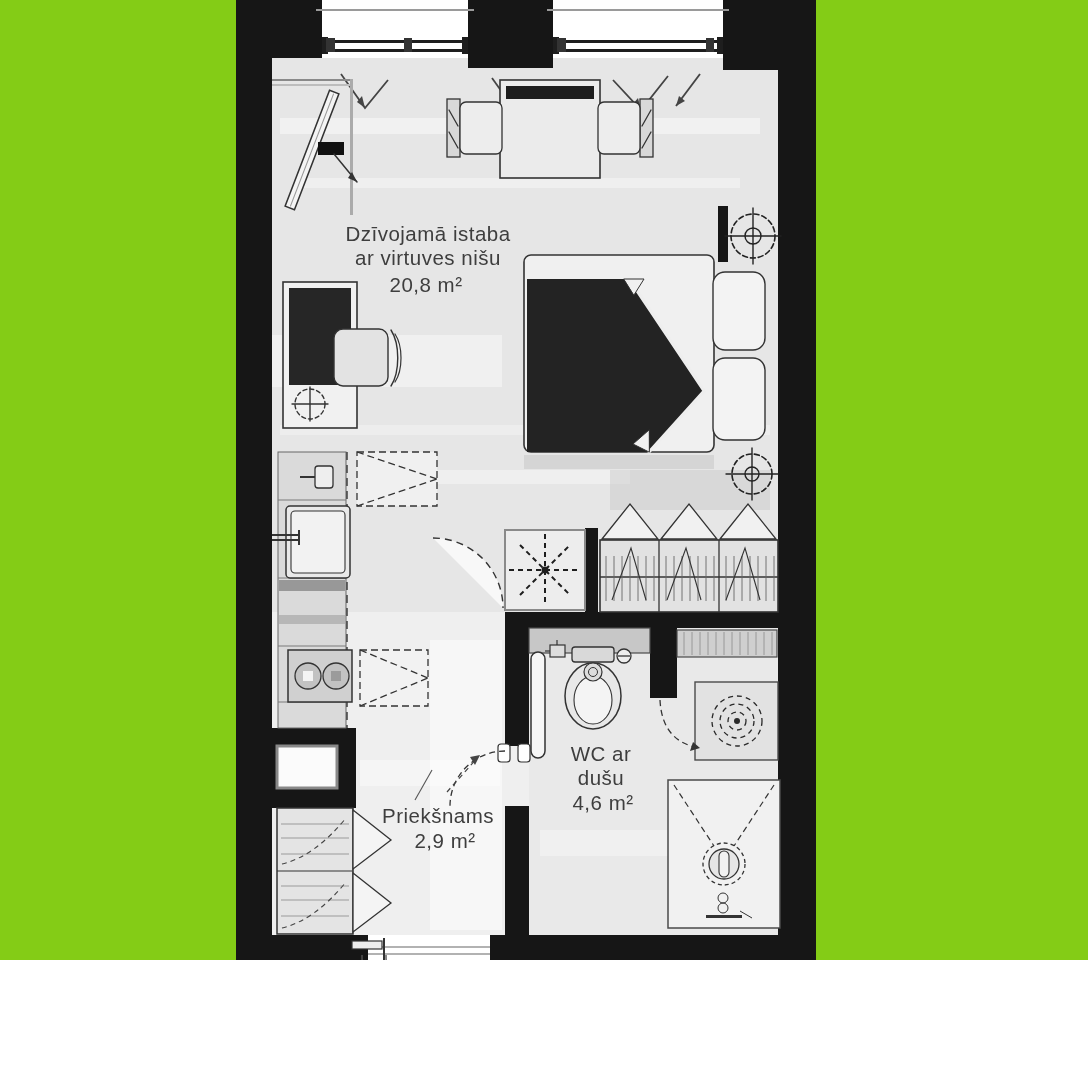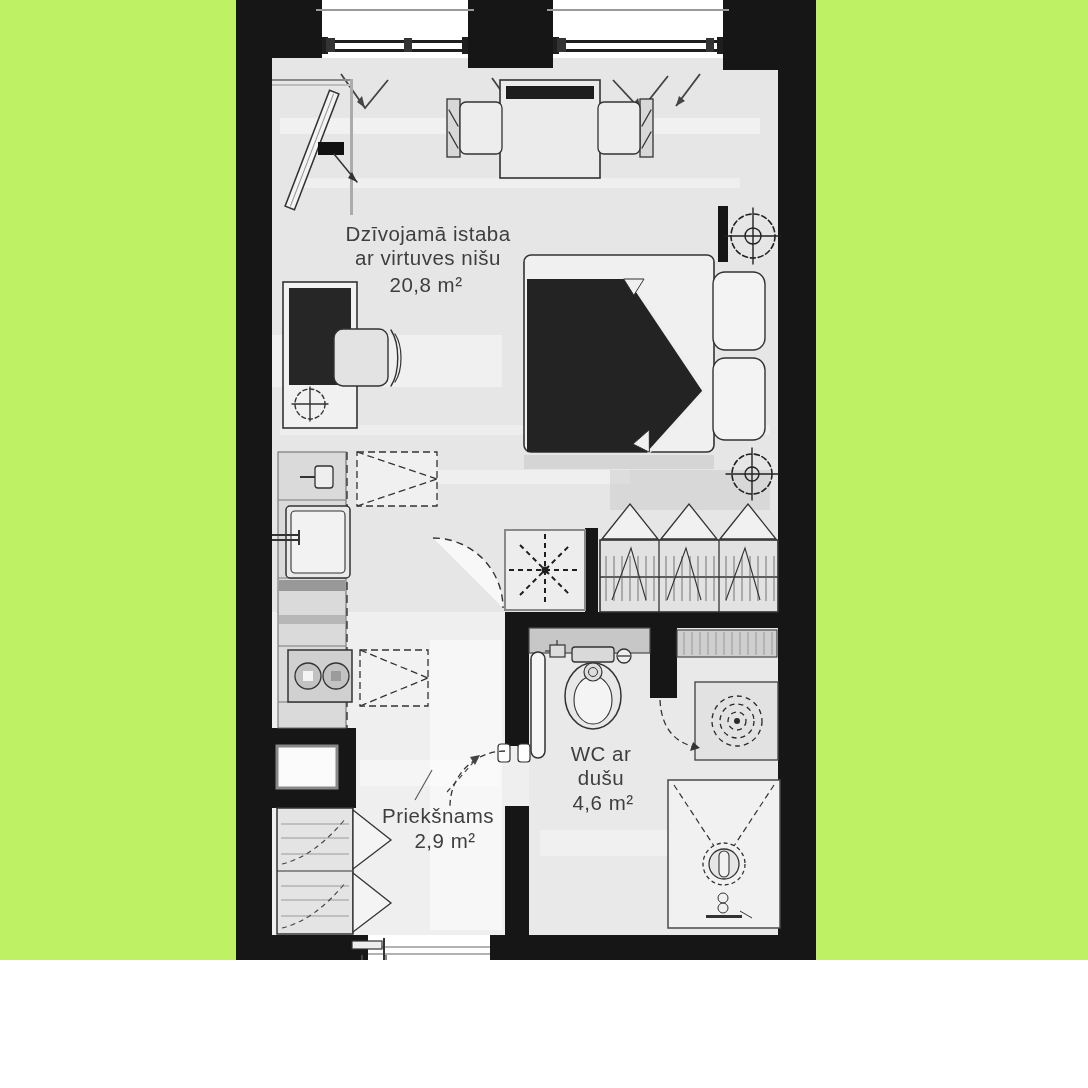--- a/index.html
+++ b/index.html
@@ -1,16 +1,16 @@
 <!DOCTYPE html>
 <html><head>
 <meta charset="utf-8">
 <style>
   html,body{margin:0;padding:0;background:#ffffff;}
-  .canvas{width:1088px;height:960px;position:relative;background:#bef264;overflow:hidden;margin:0 auto;}
+  .canvas{width:1088px;height:960px;position:relative;background:#84cc16;overflow:hidden;margin:0 auto;}
   svg{display:block;}
   text{font-family:"Liberation Sans",sans-serif;fill:#3e3e3e;letter-spacing:0.5px;}
   .room-label{font-size:20.5px;}
 </style>
 </head>
 <body>
 
 <div class="canvas">
 <svg width="1088" height="1088" viewBox="0 0 1088 1088">
 

